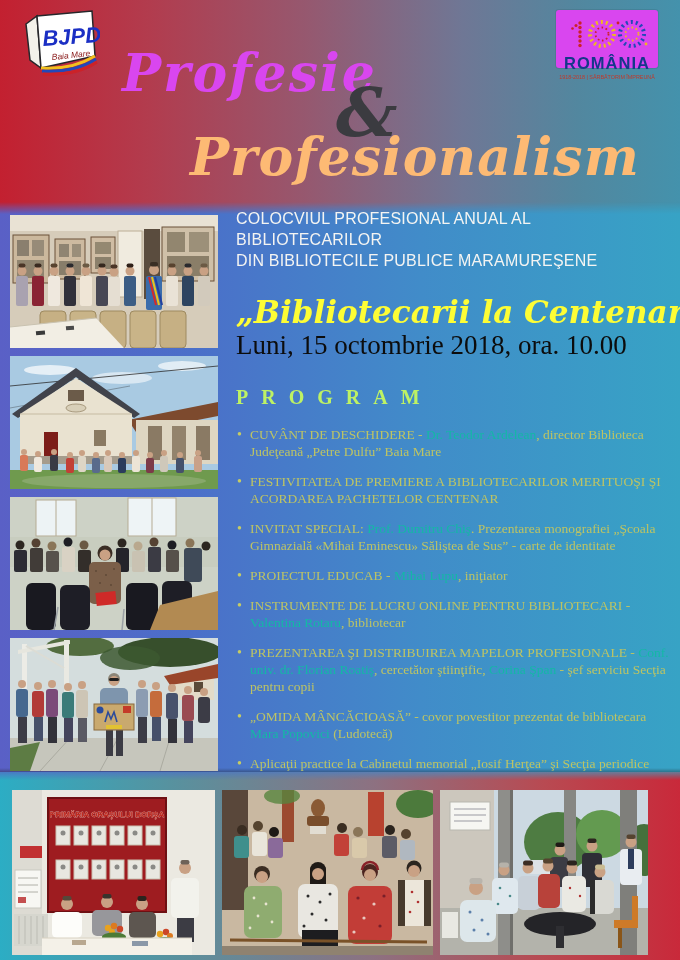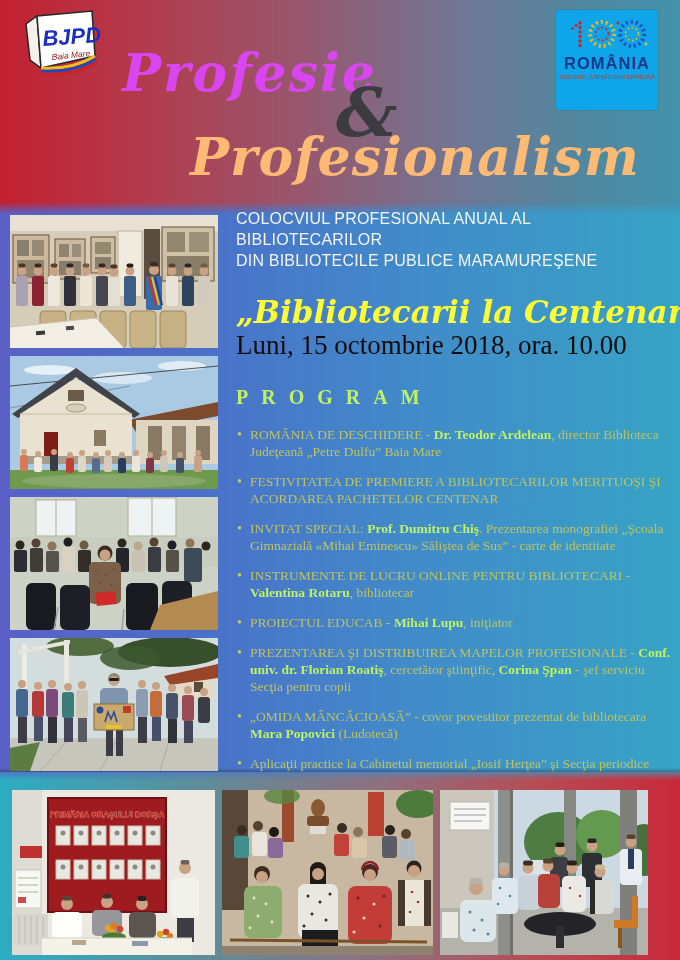--- a/index.html
+++ b/index.html
@@ -4,42 +4,42 @@
 <style>
   html,body{margin:0;padding:0;background:#1b1b1b;}
   .poster{position:relative;width:680px;height:960px;overflow:hidden;font-family:"Liberation Serif",serif;}
   .band{position:absolute;left:0;width:680px;}
   .band-top{top:0;height:214px;background:linear-gradient(90deg,#c32030 0%,#b23c4e 22%,#96586f 45%,#6f7795 68%,#52879f 85%,#4492ac 100%);}
   .band-bottom{top:772px;height:188px;background:linear-gradient(90deg,#2cadc4 0%,#57929f 25%,#8d7181 55%,#b84a52 80%,#c9293a 100%);}
   .band-mid{top:202px;height:578px;background:linear-gradient(90deg,#5a60c6 0%,#4b6fc9 28%,#418cc9 62%,#37a3c5 100%);
     -webkit-mask-image:linear-gradient(180deg,rgba(0,0,0,0) 0,#000 12px,#000 calc(100% - 12px),rgba(0,0,0,0) 100%);
     mask-image:linear-gradient(180deg,rgba(0,0,0,0) 0,#000 12px,#000 calc(100% - 12px),rgba(0,0,0,0) 100%);}
   .logo-bjpd{position:absolute;left:20px;top:8px;width:80px;height:70px;}
-  .logo-centenary{position:absolute;left:556px;top:10px;width:102px;height:100px;background:#0ea5e9;border-radius:3px;box-shadow:0 0 0 1px rgba(0,0,0,.08);}
+  .logo-centenary{position:absolute;left:556px;top:10px;width:102px;height:58px;background:#d946ef;border-radius:3px;box-shadow:0 0 0 1px rgba(0,0,0,.08);}
   .title-word1{position:absolute;left:122px;top:42px;font:italic 700 52px "DejaVu Serif",serif;color:#d946ef;letter-spacing:2px;white-space:nowrap;}
   .title-amp{position:absolute;left:336px;top:72px;font:italic 700 68px "DejaVu Serif",serif;color:#3b3b40;}
   .title-word2{position:absolute;left:190px;top:126px;font:italic 700 52px "DejaVu Serif",serif;color:#fdba74;letter-spacing:1px;white-space:nowrap;}
   .ph{position:absolute;overflow:hidden;}
   .ph svg{display:block;width:100%;height:100%;}
   .ph-1{left:10px;top:215px;width:208px;height:133px;}
   .ph-2{left:10px;top:356px;width:208px;height:133px;}
   .ph-3{left:10px;top:497px;width:208px;height:133px;}
   .ph-4{left:10px;top:638px;width:208px;height:133px;}
   .ph-5{left:12px;top:790px;width:203px;height:165px;}
   .ph-6{left:222px;top:790px;width:211px;height:165px;}
   .ph-7{left:440px;top:790px;width:208px;height:165px;}
   .content{position:absolute;left:236px;top:204px;width:436px;}
   .subtitle{margin-top:4px;font-family:"Liberation Sans",sans-serif;font-weight:400;font-size:16px;line-height:21px;color:#f4f4f2;letter-spacing:.2px;}
   .event-title{margin-top:23px;font:italic 700 31px "DejaVu Serif",serif;color:#fdfd35;white-space:nowrap;}
   .datetime{font:400 27px "Liberation Serif",serif;color:#0c0c0c;white-space:nowrap;}
   .program-heading{margin-top:25px;font:700 20px "Liberation Serif",serif;letter-spacing:13px;color:#bef264;}
   ul.program{list-style:none;margin:17px 0 0 0;padding:0;font:400 13.5px "Liberation Serif",serif;color:#bdc464;line-height:17px;}
   ul.program li{position:relative;margin:0 0 13px 14px;padding:0;}
   ul.program li::before{content:"\2022";position:absolute;left:-13px;top:0;color:#c6cc64;font-size:14px;}
-  ul.program .b{font-weight:700;color:#bef264;}
+  ul.program .b{font-weight:400;color:#14b8a6;}
   svg text{font-family:"Liberation Sans",sans-serif;}
 </style>
 </head>
 <body>
 
 <div class="poster">
   <div class="band band-top"></div>
   <div class="band band-bottom"></div>
   <div class="band band-mid"></div>
 
@@ -323,25 +323,25 @@
 
   <div class="content">
     <div class="subtitle">
       <div>COLOCVIUL PROFESIONAL ANUAL AL BIBLIOTECARILOR</div>
       <div>DIN BIBLIOTECILE PUBLICE MARAMUREŞENE</div>
     </div>
     <div class="event-title">„Bibliotecarii la Centenar”</div>
     <div class="datetime">Luni, 15 octombrie 2018, ora. 10.00</div>
     <div class="program-heading">PROGRAM</div>
     <ul class="program" id="program-list">
-        <li><span>ROMÂNIA DE DESCHIDERE - </span><span class="b">Dr. Teodor Ardelean</span><span>, director Biblioteca Judeţeană „Petre Dulfu” Baia Mare</span></li>
+        <li><span>CUVÂNT DE DESCHIDERE - </span><span class="b">Dr. Teodor Ardelean</span><span>, director Biblioteca Judeţeană „Petre Dulfu” Baia Mare</span></li>
         <li><span>FESTIVITATEA DE PREMIERE A BIBLIOTECARILOR MERITUOŞI ŞI ACORDAREA PACHETELOR CENTENAR</span></li>
         <li><span>INVITAT SPECIAL: </span><span class="b">Prof. Dumitru Chiş</span><span>. Prezentarea monografiei „Şcoala Gimnazială «Mihai Eminescu» Săliştea de Sus” - carte de identitate</span></li>
+        <li><span>PROIECTUL EDUCAB - </span><span class="b">Mihai Lupu</span><span>, iniţiator</span></li>
         <li><span>INSTRUMENTE DE LUCRU ONLINE PENTRU BIBLIOTECARI - </span><span class="b">Valentina Rotaru</span><span>, bibliotecar</span></li>
-        <li><span>PROIECTUL EDUCAB - </span><span class="b">Mihai Lupu</span><span>, iniţiator</span></li>
         <li><span>PREZENTAREA ŞI DISTRIBUIREA MAPELOR PROFESIONALE - </span><span class="b">Conf. univ. dr. Florian Roatiş</span><span>, cercetător ştiinţific, </span><span class="b">Corina Şpan</span><span> - şef serviciu Secţia pentru copii</span></li>
         <li><span>„OMIDA MÂNCĂCIOASĂ” - covor povestitor prezentat de bibliotecara </span><span class="b">Mara Popovici</span><span> (Ludotecă)</span></li>
         <li><span>Aplicaţii practice la Cabinetul memorial „Iosif Herţea” şi Secţia periodice</span></li>
       </ul>
   </div>
 
   <div class="ph ph-5">
     <svg viewBox="0 0 203 165" preserveAspectRatio="none">
       <rect width="203" height="165" fill="#ebe9e1"></rect>
         <rect width="30" height="165" fill="#dddbd3"></rect>

